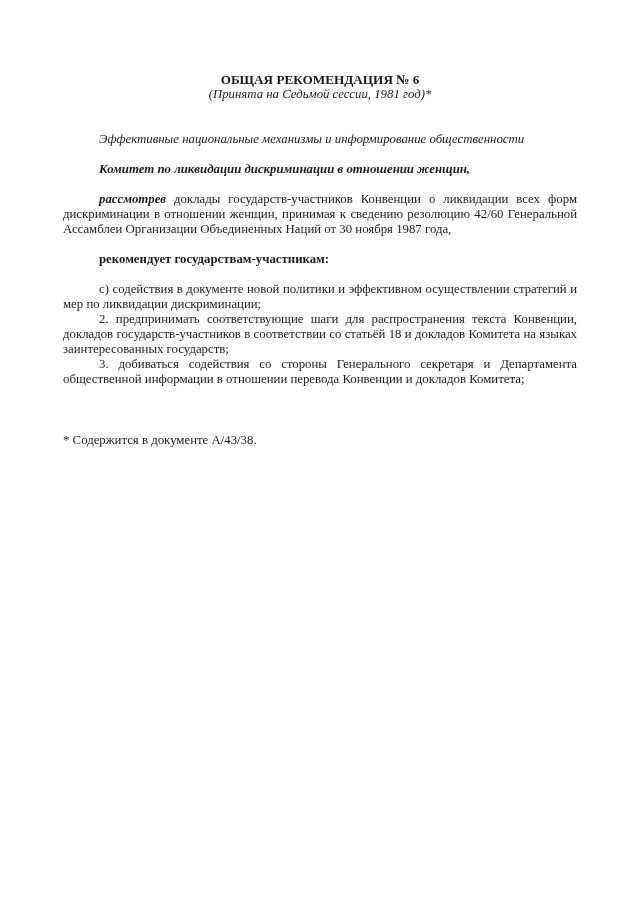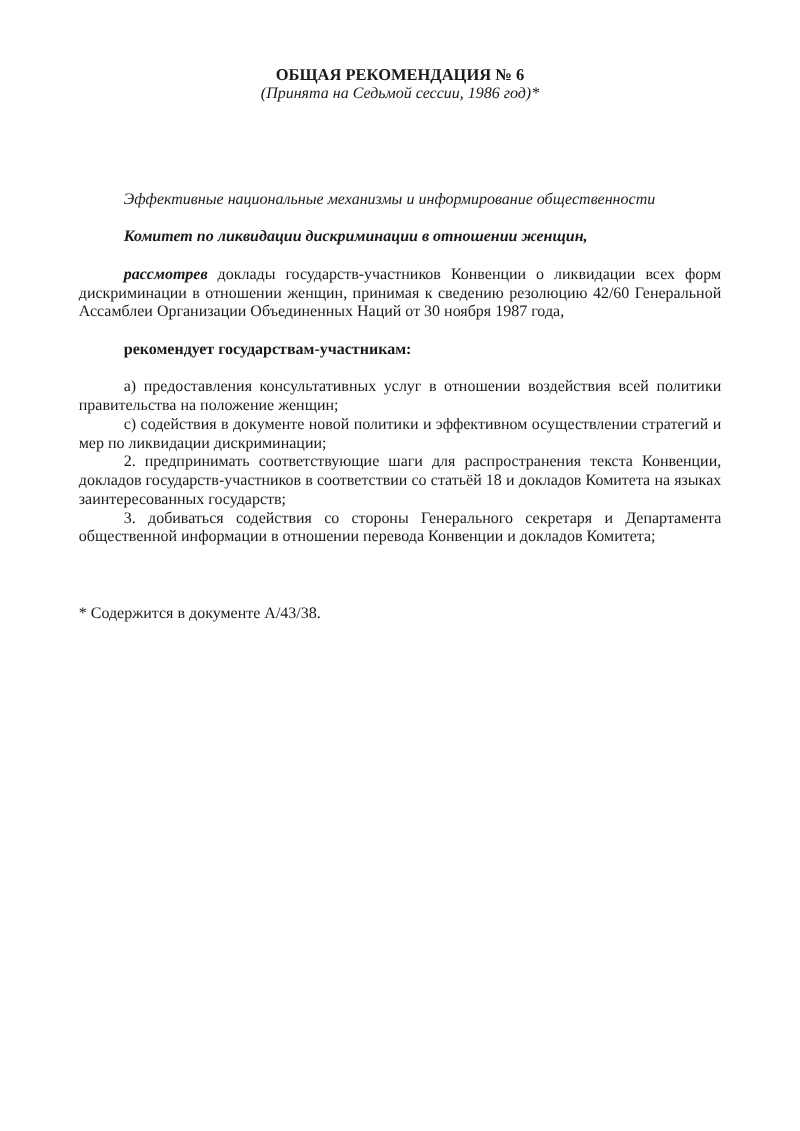--- a/index.html
+++ b/index.html
@@ -11,21 +11,21 @@
     width: 640px;
     height: 905px;
     font-family: "Liberation Serif", "DejaVu Serif", serif;
     color: #1a1a1a;
     overflow: hidden;
   }
   .page {
     box-sizing: border-box;
     width: 640px;
     height: 905px;
-    padding: 52px 63px 0 63px;
+    padding: 72px 63px 0 63px;
     font-size: 12.8px;
     line-height: 15px;
   }
   .doc-title {
     text-align: center;
     font-weight: bold;
     font-size: 13.2px;
     margin: 0;
   }
   .doc-subtitle {
@@ -33,55 +33,54 @@
     font-style: italic;
     margin: 0;
   }
   .para {
     margin: 0;
     text-align: justify;
     text-indent: 36px;
   }
   .gap { height: 15px; }
   .gap2 { height: 30px; }
-  .italic { font-style: italic; margin-top: 40px; }
+  .italic { font-style: italic; }
   .bold { font-weight: bold; }
   .bolditalic { font-weight: bold; font-style: italic; }
   .footnote {
     margin-top: 46px;
     text-indent: 0;
     text-align: left;
   }
 </style>
 </head>
 <body>
 
 <div class="page">
 
   <p class="doc-title">ОБЩАЯ РЕКОМЕНДАЦИЯ № 6</p>
-  <p class="doc-subtitle">(Принята на Седьмой сессии, 1986 год)*</p>
+  <p class="doc-subtitle">(Принята на Седьмой сессии, 1981 год)*</p>
 
   <div class="gap2"></div>
 
   <p class="para italic">Эффективные национальные механизмы и информирование общественности</p>
 
   <div class="gap"></div>
 
   <p class="para bolditalic">Комитет по ликвидации дискриминации в отношении женщин,</p>
 
   <div class="gap"></div>
 
   <p class="para"><span class="bolditalic">рассмотрев</span><span> доклады государств-участников Конвенции о ликвидации всех форм дискриминации в отношении женщин, принимая к сведению резолюцию 42/60 Генеральной Ассамблеи Организации Объединенных Наций от 30 ноября 1987 года,</span></p>
 
   <div class="gap"></div>
 
   <p class="para bold">рекомендует государствам-участникам:</p>
 
   <div class="gap"></div>
 
-  <p class="para">a) предоставления консультативных услуг в отношении воздействия всей политики правительства на положение женщин;</p>
   <p class="para">c) содействия в документе новой политики и эффективном осуществлении стратегий и мер по ликвидации дискриминации;</p>
   <p class="para">2. предпринимать соответствующие шаги для распространения текста Конвенции, докладов государств-участников в соответствии со статьёй 18 и докладов Комитета на языках заинтересованных государств;</p>
   <p class="para">3. добиваться содействия со стороны Генерального секретаря и Департамента общественной информации в отношении перевода Конвенции и докладов Комитета;</p>
 
   <p class="para footnote">* Содержится в документе А/43/38.</p>
 
 </div>
 
 </body></html>

